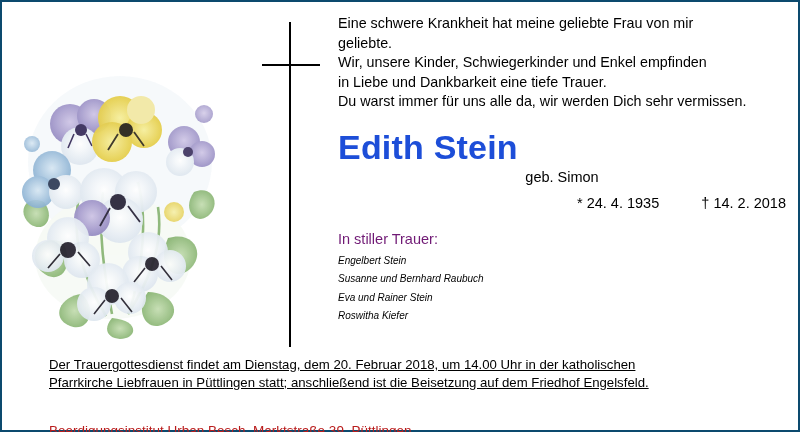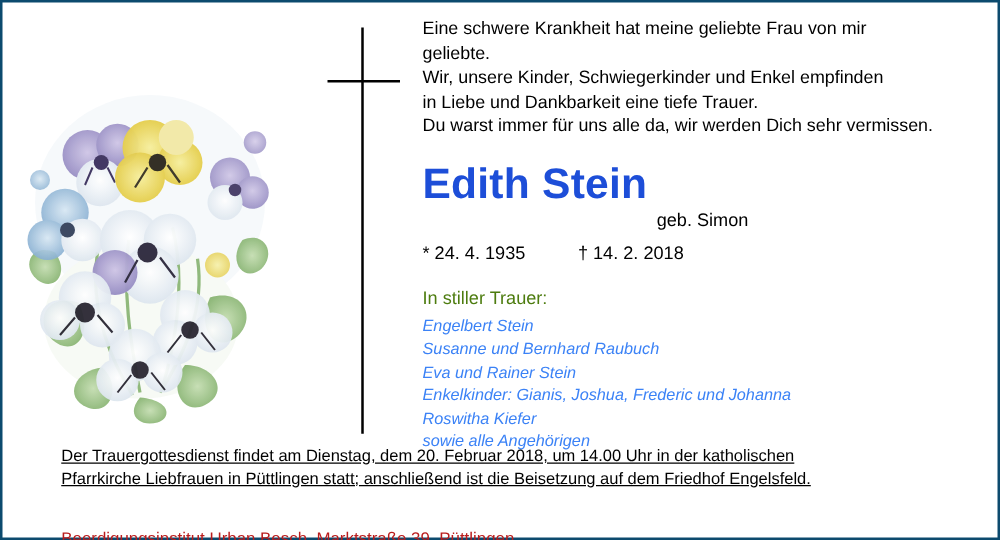--- a/index.html
+++ b/index.html
@@ -80,32 +80,33 @@
   .born-name {
     font-size: 14.5px;
     margin-bottom: 10px;
     color: #000;
     text-align: center;
   }
   .dates {
     font-size: 14.5px;
     color: #000;
     margin-bottom: 20px;
+    text-align: right;
   }
   .dates .sep { display: inline-block; width: 34px; }
   .mourners-title {
     font-size: 14.5px;
     margin-bottom: 5px;
-    color: #4d7c0f;
+    color: #701a75;
   }
   .mourner {
-    font-size: 13px;
+    font-size: 10px;
     font-style: italic;
     line-height: 18.6px;
-    color: #3b82f6;
+    color: #000000;
     white-space: nowrap;
   }
 
   
   .footer {
     position: absolute;
     left: 47px;
     right: 16px;
     top: 354px;
     text-decoration: underline;
@@ -267,23 +268,21 @@
         <span>* 24. 4. 1935</span>
         <span class="sep"></span>
         <span>† 14. 2. 2018</span>
       </div>
 
       <div class="mourners-title">In stiller Trauer:</div>
       <div class="mourners">
         <div class="mourner">Engelbert Stein</div>
         <div class="mourner">Susanne und Bernhard Raubuch</div>
         <div class="mourner">Eva und Rainer Stein</div>
-        <div class="mourner">Enkelkinder: Gianis, Joshua, Frederic und Johanna</div>
         <div class="mourner">Roswitha Kiefer</div>
-        <div class="mourner">sowie alle Angehörigen</div>
       </div>
     </div>
 
     <div class="footer">
       <div class="service">
         <div>Der Trauergottesdienst findet am Dienstag, dem 20. Februar 2018, um 14.00 Uhr in der katholischen</div>
         <div>Pfarrkirche Liebfrauen in Püttlingen statt; anschließend ist die Beisetzung auf dem Friedhof Engelsfeld.</div>
       </div>
       <div class="funeral-home">Beerdigungsinstitut Urban Besch, Marktstraße 39, Püttlingen</div>
     </div>

